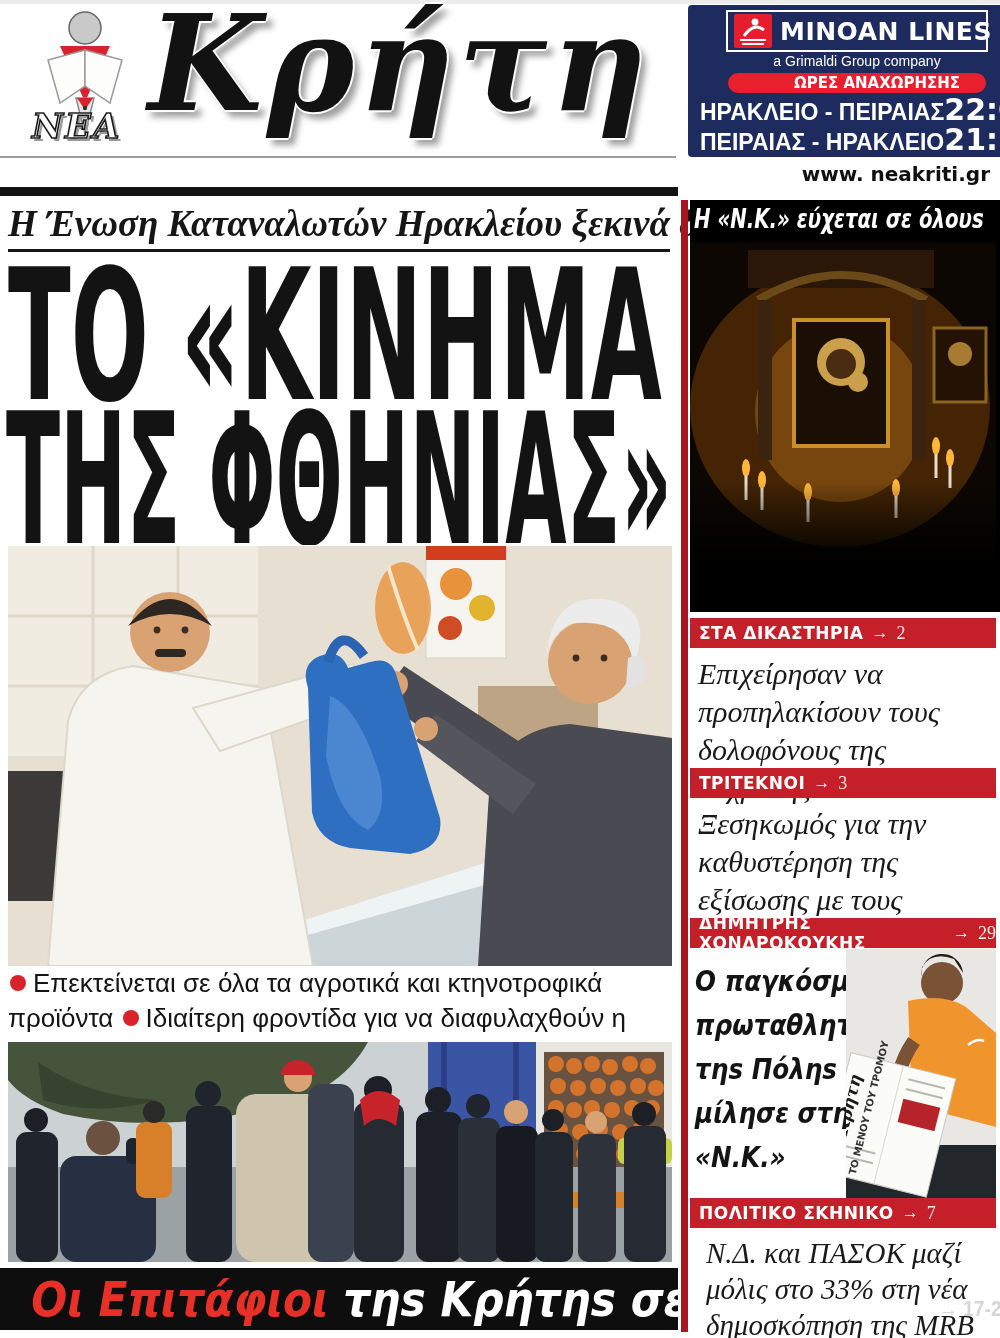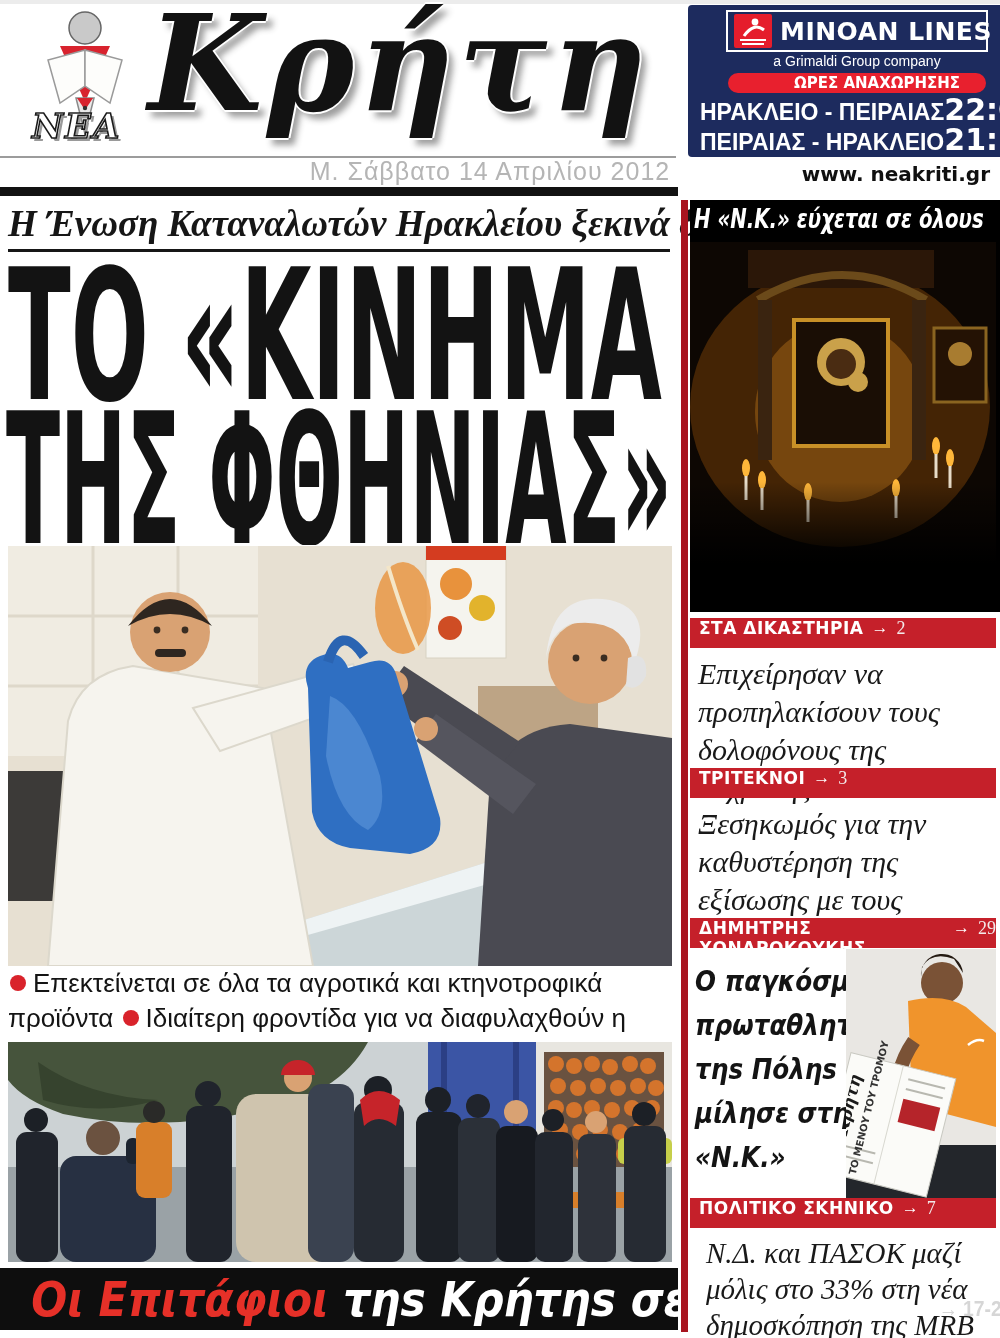--- a/index.html
+++ b/index.html
@@ -61,21 +61,21 @@
 
   
   .divider-red{left:681px;top:200px;width:7px;height:1132px;background:#a8141f;}
   .wish-box{left:690px;top:200px;width:346px;height:412px;background:#000;}
   .wish-title{position:absolute;left:4px;top:4px;width:300px;height:38px;color:#fff;
     font-family:"DejaVu Sans",sans-serif;font-style:italic;font-weight:bold;font-size:26px;
     white-space:nowrap;transform:scale(.76,1);transform-origin:0 0;text-shadow:2px 2px 2px #000;}
   .wish-msg{position:absolute;left:0;bottom:2px;width:306px;text-align:center;color:#fff;
     font-family:"DejaVu Serif",serif;font-style:italic;font-weight:bold;font-size:42px;letter-spacing:2px;
     text-shadow:2px 2px 3px #000;}
-  .sec-bar{left:690px;width:306px;height:30px;background:#c5202a;display:flex;
+  .sec-bar{left:690px;width:306px;height:30px;background:#c5202a;display:flex;align-items:center;
     padding-left:9px;box-sizing:border-box;gap:8px;}
   .sec-tag{color:#fff;font-weight:bold;font-size:17px;letter-spacing:.5px;font-family:"DejaVu Sans",sans-serif;}
   .sec-arrow{color:#fff;font-weight:bold;font-size:17px;}
   .sec-page{color:#f3e9e9;font-size:18px;font-family:"Liberation Serif",serif;}
   .sec-head{left:690px;width:306px;box-sizing:border-box;padding:6px 2px 0 8px;
     font-family:"Liberation Serif","DejaVu Serif",serif;font-style:italic;font-size:30px;line-height:38px;color:#191919;}
   .sec-head.tight{line-height:36px;font-size:29px;margin-left:8px;}
   .chond-block{left:690px;top:949px;width:306px;height:249px;display:flex;background:#fff;}
   .chond-text{width:166px;box-sizing:border-box;padding:10px 0 0 6px;
     font-family:"DejaVu Sans",sans-serif;font-style:italic;font-weight:bold;font-size:29px;line-height:44px;
@@ -95,21 +95,20 @@
     <path d="M57 44 L20 54 L32 97 L57 80 Z" fill="#fdfdfb" stroke="#9a9a9a" stroke-width="1.5"></path>
     <path d="M57 44 L94 54 L82 97 L57 80 Z" fill="#fdfdfb" stroke="#9a9a9a" stroke-width="1.5"></path>
     <path d="M48 92 L66 92 L57 128 Z" fill="#e9e9e9" stroke="#8a8a8a" stroke-width="1.5"></path>
     <path d="M49 92 L65 92 L57 104 Z" fill="#d8232e"></path>
     <circle cx="57" cy="102" r="2.2" fill="#333"></circle>
   </svg>
   <div class="abs masthead-pre">ΝΕΑ</div>
   <div class="abs masthead-title">Κρήτη</div>
 
   <div class="abs grey-rule"></div>
-  <div class="abs date-line">Μ. Σάββατο 14 Απριλίου 2012</div>
   <div class="abs website">www. neakriti.gr</div>
   <div class="abs black-bar"></div>
 
   <div class="abs minoan">
     <div class="minoan-logo-row">
       <div class="minoan-red-box">
         <svg width="38" height="34" viewBox="0 0 38 34">
           <circle cx="21" cy="8" r="3.4" fill="#fff"></circle>
           <path d="M10 22 Q20 8 30 16" stroke="#fff" stroke-width="3" fill="none"></path>
           <path d="M6 26 H32" stroke="#fff" stroke-width="2"></path>

